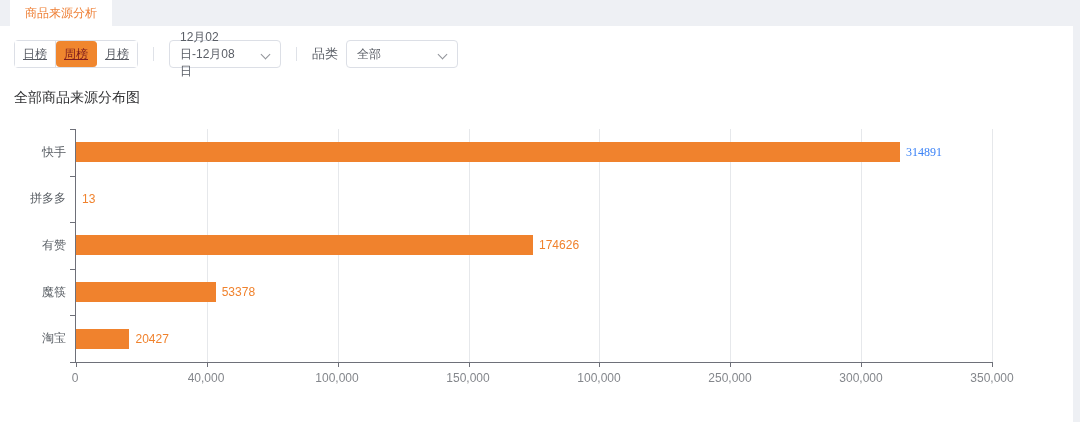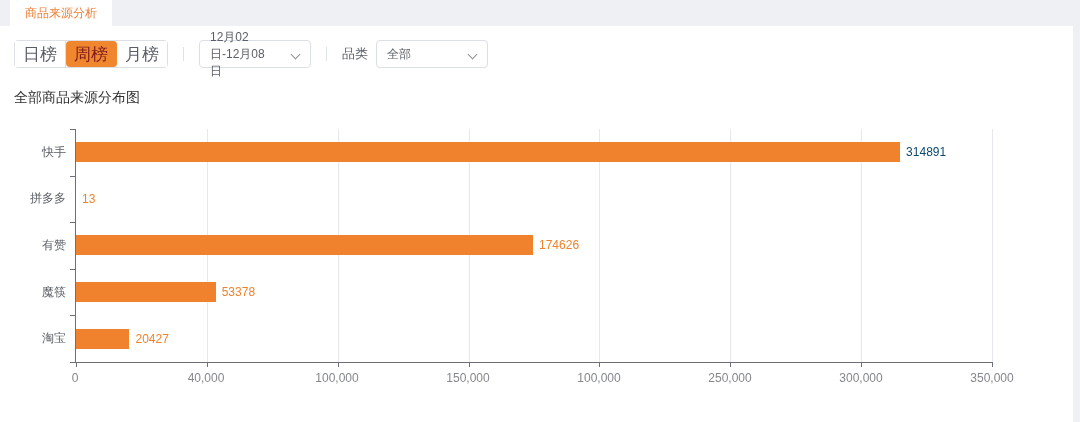--- a/index.html
+++ b/index.html
@@ -10,23 +10,23 @@
   .tabbar { height:26px; background:#eef0f4; display:flex; align-items:stretch; }
   .tab { margin-left:10px; background:#ffffff; padding:0 15px; font-size:12px;
          display:flex; align-items:center; color:#ee7e33; cursor:pointer; }
 
   
   .card { background:#ffffff; width:1073px; height:396px; position:relative; }
 
   
   .toolbar { display:flex; align-items:center; padding:14px 0 0 14px; height:42px; }
   .btn-group { display:inline-flex; border:1px solid #dcdfe6; border-radius:4px; background:#fff; }
-  .rank-btn { min-width:40px; height:26px; padding:0 8px; font-size:17px; color:#5a5e66;
+  .rank-btn { min-width:40px; height:26px; padding:0 8px; font-size:12px; color:#5a5e66;
               background:#fff; border:none; display:flex; align-items:center; justify-content:center;
-              cursor:pointer; border-right:1px solid #dcdfe6; }
+              cursor:pointer; border-right:1px solid #dcdfe6;text-decoration:underline; }
   .rank-btn:last-child { border-right:none; }
   .rank-btn.active { background:#f0862e; color:#7f1d1d; border-radius:4px; border-right-color:#f0862e; }
   .divider { width:1px; height:14px; background:#dfe2e8; margin:0 15px; }
   .picker { height:28px; border:1px solid #dcdfe6; border-radius:4px; background:#fff;
             display:flex; align-items:center; padding:0 10px; font-size:12px; color:#5a5e66;
             cursor:pointer; }
   .picker.date { width:112px; justify-content:space-between;gap:21px; }
   .picker.select { width:112px; justify-content:space-between; }
   .cat-label { font-size:13px; color:#5a5e66; margin-right:8px; }
   .chev { width:8px; height:8px; position:relative; flex:0 0 auto; }
@@ -110,21 +110,21 @@
         <div class="ytick-mark" style="top: 0%;"></div>
         <div class="ytick-mark" style="top: 20%;"></div>
         <div class="ytick-mark" style="top: 40%;"></div>
         <div class="ytick-mark" style="top: 60%;"></div>
         <div class="ytick-mark" style="top: 80%;"></div>
         <div class="ytick-mark" style="top: 100%;"></div>
         <div class="rows">
           <div class="row">
             <span class="cat-label-y">快手</span>
             <div class="bar" style="width: 89.9689%; background: rgb(240, 130, 45);"></div>
-            <span class="val-label" style="color: #0c4a6e;">314891</span>
+            <span class="val-label" style="color: #3b82f6; font-family: Liberation Serif, serif;">314891</span>
           </div>
           <div class="row">
             <span class="cat-label-y">拼多多</span>
             <div class="bar" style="width: 0.0037142%; background: rgb(240, 130, 45);"></div>
             <span class="val-label" style="color: rgb(240, 130, 45);">13</span>
           </div>
           <div class="row">
             <span class="cat-label-y">有赞</span>
             <div class="bar" style="width: 49.8931%; background: rgb(240, 130, 45);"></div>
             <span class="val-label" style="color: rgb(240, 130, 45);">174626</span>

